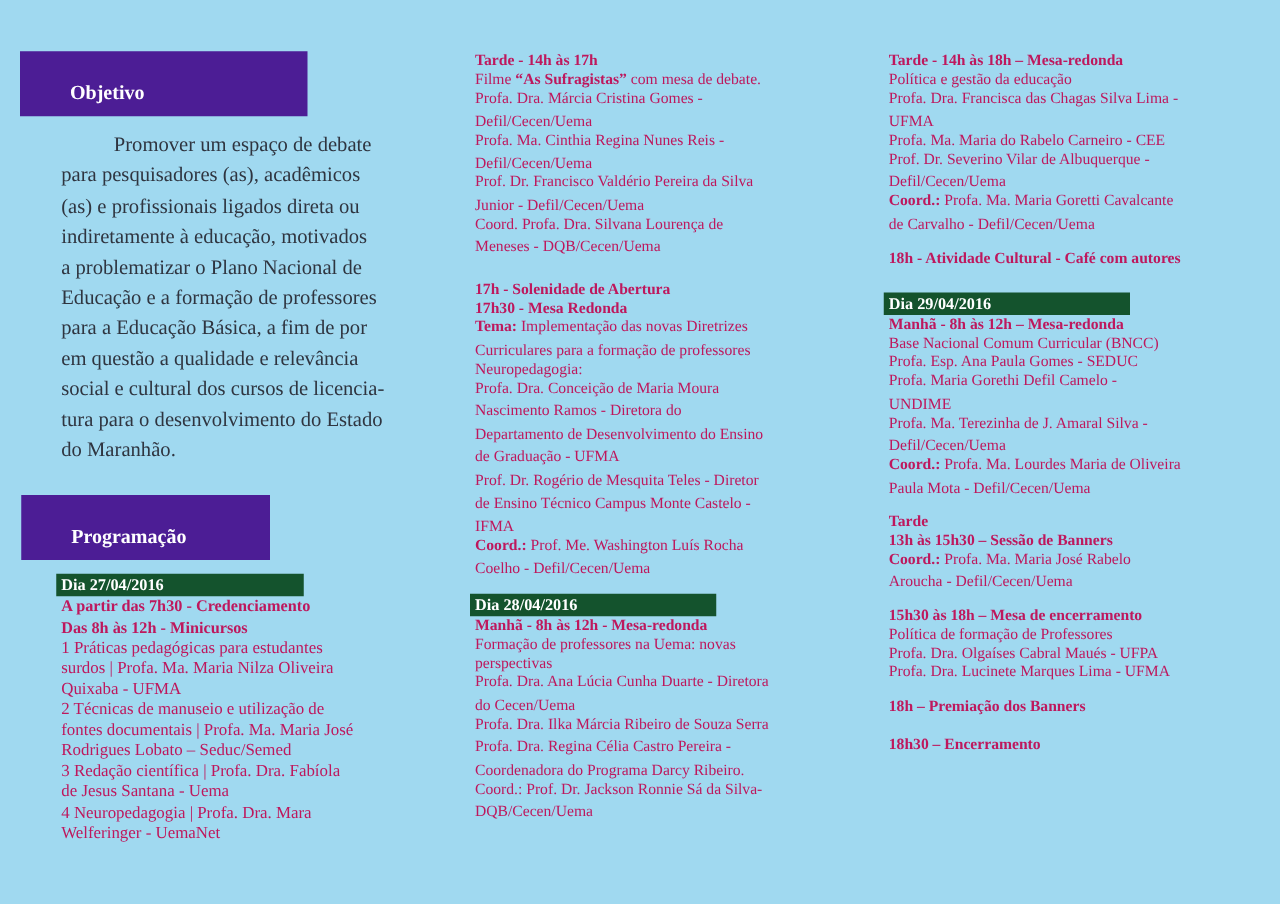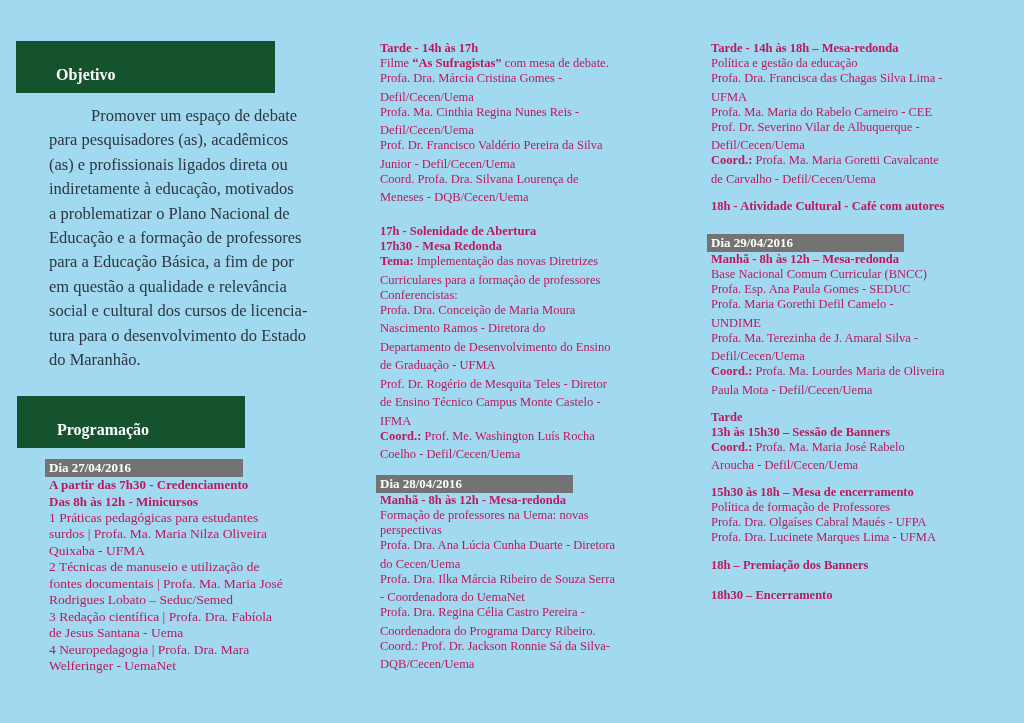--- a/index.html
+++ b/index.html
@@ -4,32 +4,32 @@
 <style>
   html, body { margin:0; padding:0; }
   body {
     width:1024px; height:723px; overflow:hidden;
     background:#a0d9f0;
     font-family:"Liberation Serif", serif;
     color:#2a3140;
     position:relative;
   }
   .head-box {
-    position:absolute; background:#14532d; color:#ffffff;
-    font-weight:bold; font-size:16px;padding-left:29px;
+    position:absolute; background:#4c1d95; color:#ffffff;
+    font-weight:bold; font-size:16px;
   }
   .head-box span { position:absolute; left:40px; bottom:9px; }
   .obj-text {
     position:absolute; left:49px; top:104px; width:264px;
     font-size:16.5px; line-height:24.4px; text-align:justify;
     color:#2f3540;
   }
   .obj-text .indent { display:inline-block; width:42px; }
   .date-bar {
-    position:absolute; background:#737373; color:#ffffff;
+    position:absolute; background:#14532d; color:#ffffff;
     font-weight:bold; font-size:13px; line-height:17px; height:18px;
     padding-left:4px; box-sizing:border-box;
   }
   .blk { position:absolute; font-size:12.5px; color:#be185d; }
   .blk .l { white-space:nowrap; height:15px; line-height:15px; }
   .blk .l.tall { height:18.5px; }
   .b { font-weight:bold; }
 </style>
 </head>
 <body>
@@ -84,42 +84,41 @@
   <div class="l">Junior - Defil/Cecen/Uema</div>
   <div class="l tall">Coord. Profa. Dra. Silvana Lourença de</div>
   <div class="l">Meneses - DQB/Cecen/Uema</div>
 </div>
 
 <div class="blk" style="left:380px;top:224px;">
   <div class="l b">17h -  Solenidade de Abertura</div>
   <div class="l b">17h30 -  Mesa Redonda</div>
   <div class="l tall"><span class="b">Tema:</span><span> Implementação das novas Diretrizes</span></div>
   <div class="l">Curriculares para a formação de professores</div>
-  <div class="l">Conferencistas:</div>
+  <div class="l">Neuropedagogia:</div>
   <div class="l tall">Profa. Dra. Conceição de Maria Moura</div>
   <div class="l tall">Nascimento Ramos - Diretora do</div>
   <div class="l tall">Departamento de Desenvolvimento do Ensino</div>
   <div class="l tall">de Graduação - UFMA</div>
   <div class="l tall">Prof. Dr. Rogério de Mesquita Teles - Diretor</div>
   <div class="l tall">de Ensino Técnico Campus Monte Castelo -</div>
   <div class="l">IFMA</div>
   <div class="l tall"><span class="b">Coord.:</span><span> Prof. Me. Washington Luís Rocha</span></div>
   <div class="l">Coelho - Defil/Cecen/Uema</div>
 </div>
 
 <div class="date-bar" style="left:376px;top:475px;width:197px;">Dia 28/04/2016</div>
 
 <div class="blk" style="left:380px;top:493px;">
   <div class="l b">Manhã - 8h às 12h - Mesa-redonda</div>
   <div class="l">Formação de professores na Uema: novas</div>
   <div class="l">perspectivas</div>
   <div class="l tall">Profa. Dra. Ana Lúcia Cunha Duarte - Diretora</div>
   <div class="l">do Cecen/Uema</div>
   <div class="l tall">Profa. Dra. Ilka Márcia Ribeiro de Souza Serra</div>
-  <div class="l">- Coordenadora do UemaNet</div>
   <div class="l tall">Profa. Dra. Regina Célia Castro Pereira -</div>
   <div class="l">Coordenadora do Programa Darcy Ribeiro.</div>
   <div class="l tall">Coord.: Prof. Dr. Jackson Ronnie Sá da Silva-</div>
   <div class="l">DQB/Cecen/Uema</div>
 </div>
 
 <div class="blk" style="left:711px;top:41px;">
   <div class="l b">Tarde - 14h às 18h – Mesa-redonda</div>
   <div class="l">Política e gestão da educação</div>
   <div class="l tall">Profa. Dra. Francisca das Chagas Silva Lima -</div>

